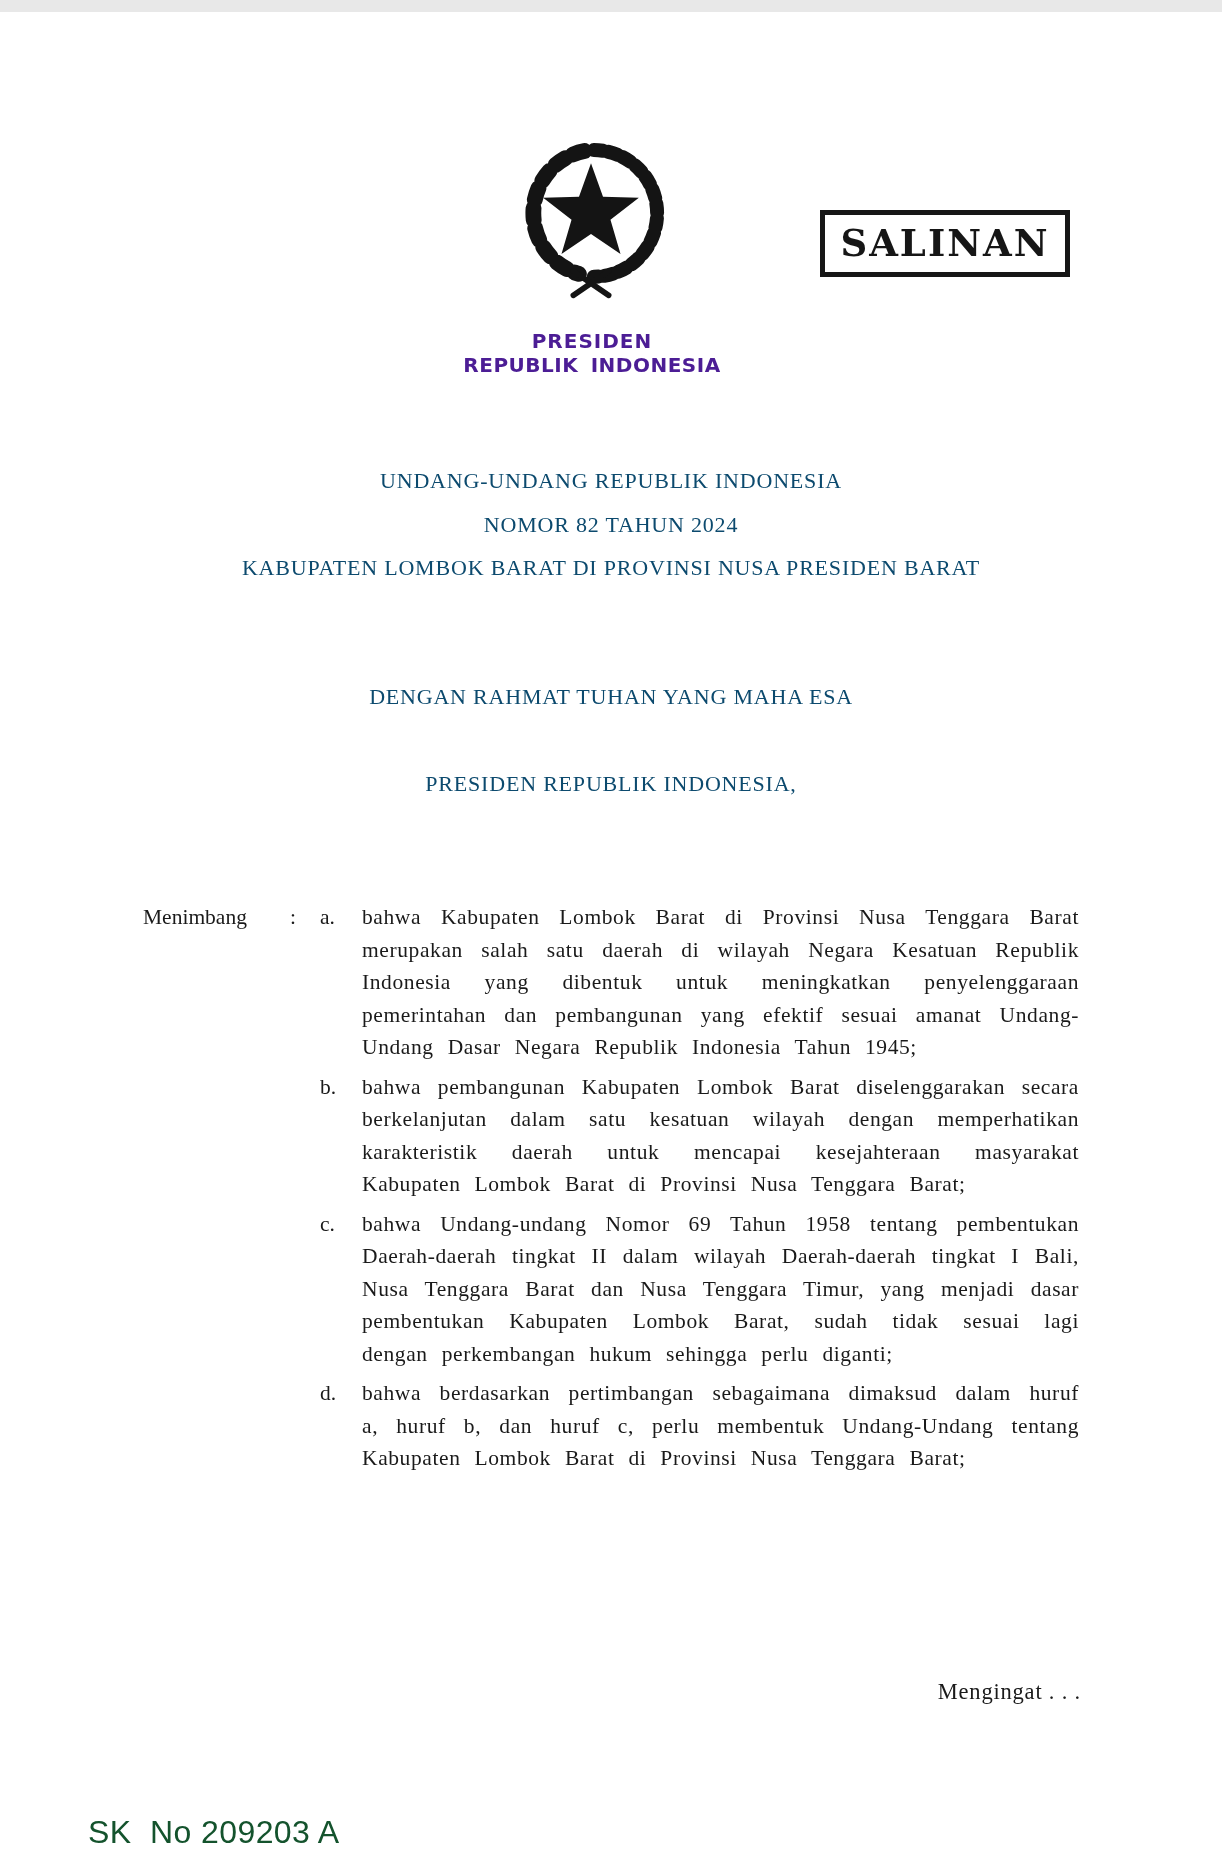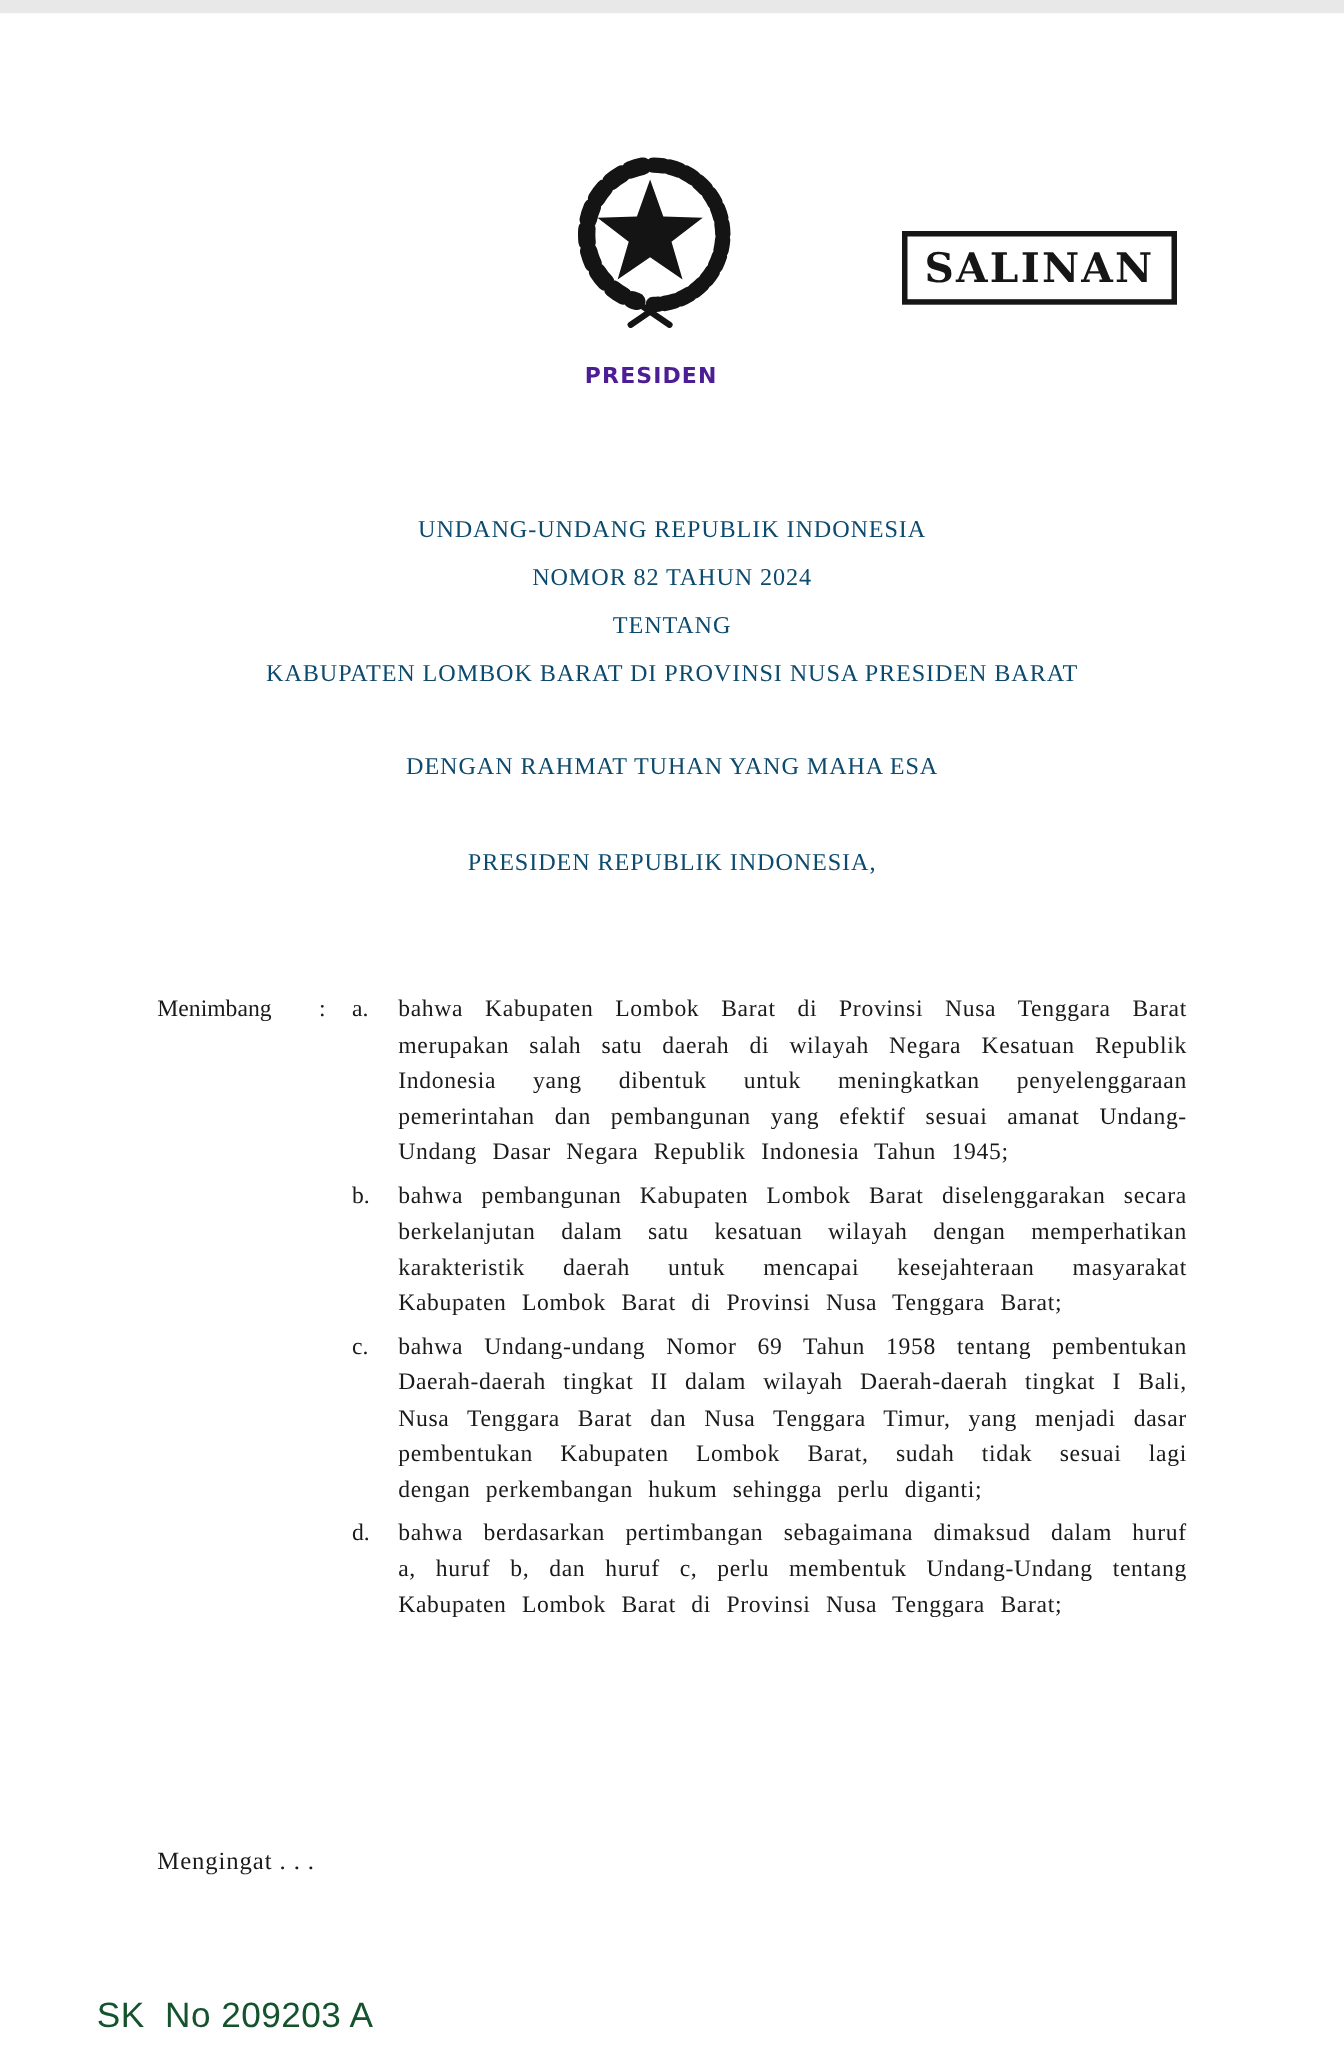--- a/index.html
+++ b/index.html
@@ -119,20 +119,21 @@
     word-spacing: 8px;
     letter-spacing: 0.6px;
   }
 
   
   .continuation {
     position: absolute;
     left: 143px;
     top: 1667px;
     width: 938px;
+    text-align: right;
     font-size: 22.5px;
     letter-spacing: 0.8px;
   }
 
   
   .footer-code {
     position: absolute;
     left: 88px;
     top: 1802px;
     font-family: "Liberation Sans", sans-serif;
@@ -157,26 +158,26 @@
 
     <polygon points="87,30 99.9,66.2 138.4,67.3 107.9,90.8 118.7,127.7 87,106 55.3,127.7 66.1,90.8 35.6,67.3 74.1,66.2" fill="#141414"></polygon>
   </svg>
 
   <div class="salinan-box">
     <span>SALINAN</span>
   </div>
 
   <div class="letterhead">
     <div class="lh-line1">PRESIDEN</div>
+    <div class="lh-line2">REPUBLIK INDONESIA</div>
   </div>
 
   <div class="center-col title-block">
     <div>UNDANG-UNDANG REPUBLIK INDONESIA</div>
     <div>NOMOR 82 TAHUN 2024</div>
-    <div>TENTANG</div>
     <div>KABUPATEN LOMBOK BARAT DI PROVINSI NUSA PRESIDEN BARAT</div>
   </div>
 
   <div class="center-col invocation">DENGAN RAHMAT TUHAN YANG MAHA ESA</div>
 
   <div class="center-col authority">PRESIDEN REPUBLIK INDONESIA,</div>
 
   <div class="menimbang-block">
     <div class="mb-label">Menimbang</div>
     <div class="mb-colon">:</div>

